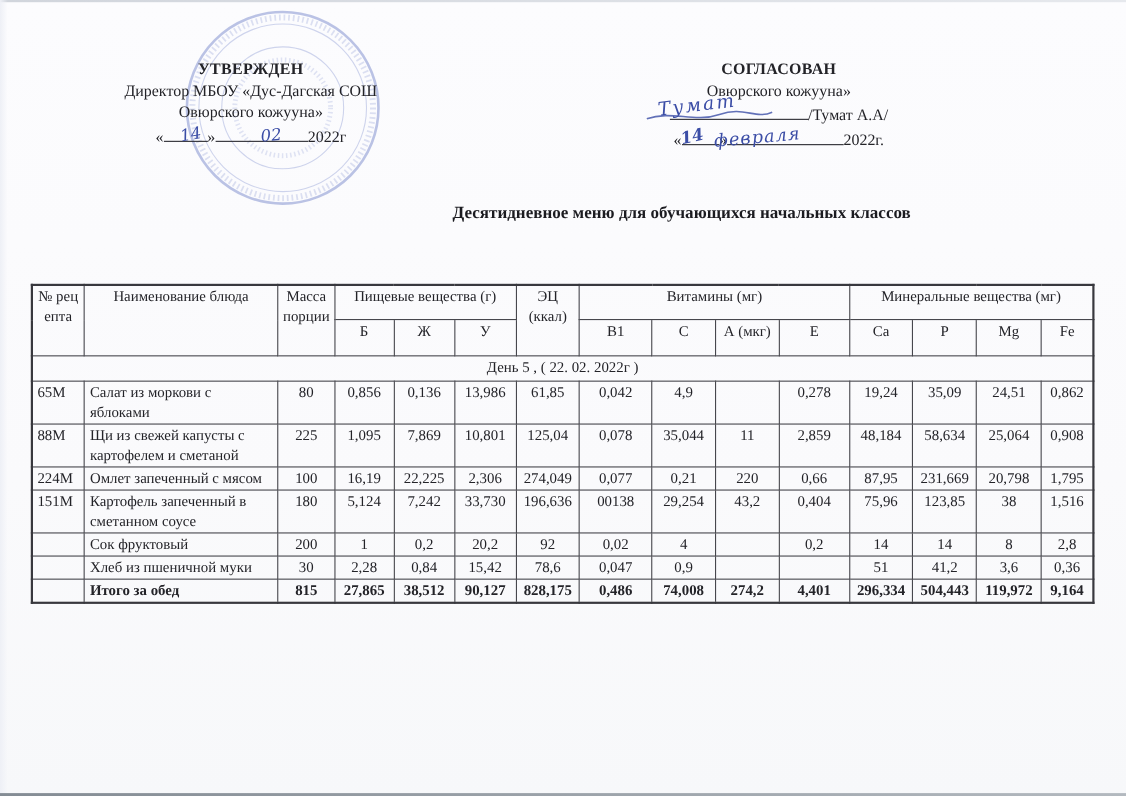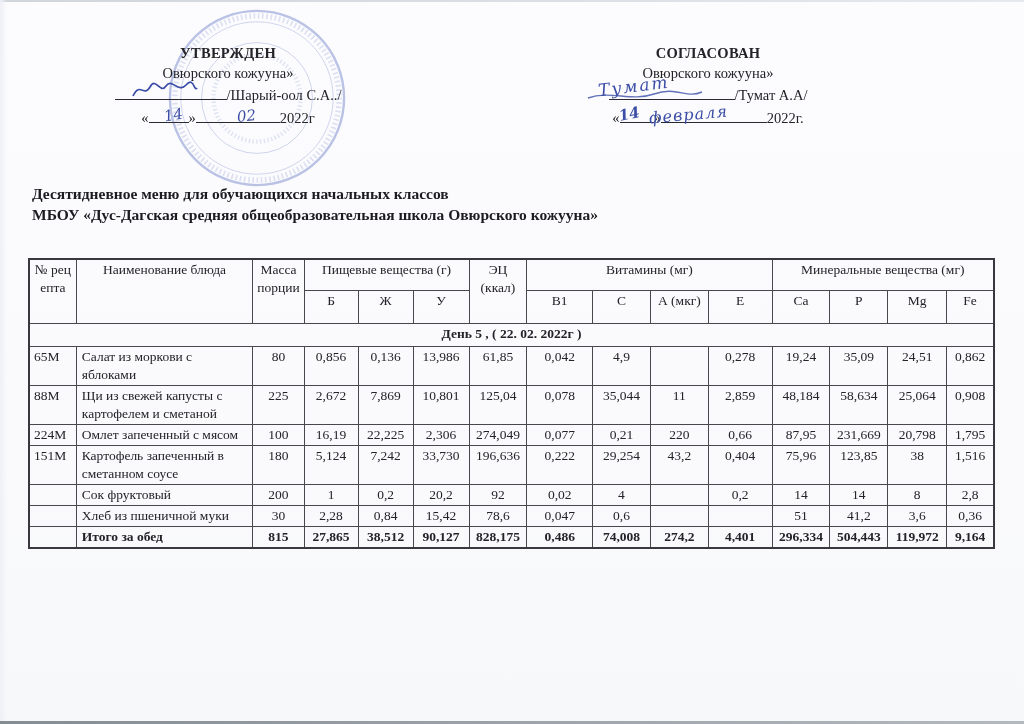--- a/index.html
+++ b/index.html
@@ -7,50 +7,50 @@
     position:relative; width:1024px; height:724px; overflow:hidden;
     background:linear-gradient(180deg,#fcfcfe 0%, #fafafc 60%, #f7f8fa 100%);
     font-family:"Liberation Serif","DejaVu Serif",serif;
     color:#232328;
   }
   .edge-top{position:absolute;top:0;left:0;right:0;height:2px;background:linear-gradient(90deg,#c9ced6,#e2e5ea);opacity:.85;}
   .edge-bottom{position:absolute;bottom:0;left:0;right:0;height:3px;background:linear-gradient(90deg,#848c94,#b3b9bf);}
   .edge-left{position:absolute;top:0;bottom:0;left:0;width:7px;background:linear-gradient(90deg,#eef0f6,rgba(255,255,255,0));}
 
   
-  .appr { position:absolute; top:44px; text-align:center; font-size:14.5px; line-height:19.5px; z-index:2; }
+  .appr { position:absolute; top:54px; text-align:center; font-size:14.5px; line-height:19.5px; z-index:2; }
   .appr-left  { left:52px;  width:352px; }
   .appr-right { left:516px; width:384px; }
   .appr .hdg { font-weight:bold; letter-spacing:.3px; }
   .sig-line, .date-line { position:relative; margin-top:3px; white-space:nowrap; }
   .ul { display:inline-block; border-bottom:1.2px solid #2a2a30; height:12px; vertical-align:baseline; }
   .hand { position:absolute; font-style:italic; font-family:"DejaVu Serif",serif; z-index:3; }
   .hand-sm { font-size:15px; }
   .scribble { position:absolute; z-index:3; }
 
   
   .stamp { position:absolute; left:163px; top:4px; width:188px; height:188px; opacity:.40; z-index:1; }
   .stamp .s1 { fill:none; stroke:currentColor; stroke-width:2.4; }
   .stamp .s2 { fill:none; stroke:currentColor; stroke-width:1; opacity:.7; }
   .stamp .stext  { fill:none; stroke:currentColor; stroke-width:5.5; stroke-dasharray:1.6 2.7; opacity:.5; }
   .stamp .stext2 { fill:none; stroke:currentColor; stroke-width:4.5; stroke-dasharray:1.4 2.4; opacity:.45; }
 
   
-  .doc-title { position:absolute; top:183px; left:0; width:828px; text-align:left;
-    font-weight:bold; font-size:15.5px; line-height:21px; color:#1b1b20; z-index:2;padding-left:32px; }
+  .doc-title { position:absolute; top:183px; left:0; width:828px; text-align:right;
+    font-weight:bold; font-size:15.5px; line-height:21px; color:#1b1b20; z-index:2; }
 
   
   table.menu { position:absolute; left:28px; top:258px; width:967px;
     border-collapse:collapse; table-layout:fixed; border:2px solid #38383e; z-index:2; }
   .menu th, .menu td { border:1px solid #47474d; padding:1px 3px; font-size:13.5px;
     font-weight:normal; line-height:18px; vertical-align:top; text-align:center; color:#232328; }
   .menu thead tr.h1 th { height:28px; }
   .menu thead tr.h2 th { height:30px; }
   .menu th.brk { overflow-wrap:anywhere; word-break:break-all; }
-  .menu td.day { font-weight:bold; height:20px; text-align:center; }
+  .menu td.day { font-weight:normal; height:20px; text-align:center; }
   .menu td.rno  { text-align:left; padding-left:4px; }
   .menu td.dish { text-align:left; padding-left:5px; }
   .menu tr.bold td { font-weight:bold; }
   .menu tbody tr { height:21px; }
 </style>
 </head>
 <body>
 
 <div class="page">
   <div class="edge-top"></div>
@@ -60,27 +60,22 @@
   <svg class="stamp" id="stamp" viewBox="0 0 190 190" style="color: rgb(90, 110, 192);">
     <circle class="s1" cx="95" cy="95" r="88"></circle>
     <circle class="stext" cx="95" cy="95" r="83"></circle>
     <circle class="s2" cx="95" cy="95" r="77"></circle>
     <circle class="s2" cx="95" cy="95" r="56"></circle>
     <circle class="stext2" cx="95" cy="95" r="44"></circle>
   </svg>
 
   <div class="appr appr-left">
     <div class="hdg">УТВЕРЖДЕН</div>
+    <div>Директор МБОУ «Дус-Дагская СОШ</div>
     <div>Овюрского кожууна»</div>
-    <div class="sig-line">
-      <svg class="scribble" style="left:78px; top:-8px;" width="70" height="24" viewBox="0 0 70 24">
-        <path d="M3,18 C10,3 14,20 20,9 S30,17 36,8 S48,16 56,7 64,14 67,10" fill="none" stroke="#3b4da6" stroke-width="1.7"></path>
-      </svg>
-      <span class="ul" style="width:112px;"></span><span>/Шарый-оол С.А../</span>
-    </div>
     <div class="date-line">
       <span class="hand hand-sm" style="left: 112px; top: -3px; transform: rotate(-10deg); color: rgb(59, 77, 166);">14</span>
       <span class="hand hand-sm" style="left: 185px; top: -2px; transform: rotate(-6deg); color: rgb(59, 77, 166);">02</span>
       <span>«</span><span class="ul" style="width:40px;"></span><span>»</span><span class="ul" style="width:84px;"></span><span>2022г</span>
     </div>
   </div>
 
   <div class="appr appr-right">
     <div class="hdg">СОГЛАСОВАН</div>
     <div>Овюрского  кожууна»</div>
@@ -93,21 +88,20 @@
     </div>
     <div class="date-line">
       <span class="hand hand-sm" style="left: 103px; top: -4px; transform: rotate(-12deg); font-weight: bold; color: rgb(59, 77, 166);">14</span>
       <span class="hand" style="left: 133px; top: -4px; font-size: 16px; transform: rotate(-5deg); letter-spacing: 1px; color: rgb(59, 77, 166);">февраля</span>
       <span>«</span><span class="ul" style="width:34px;"></span><span>»</span><span class="ul" style="width:106px;"></span><span>2022г.</span>
     </div>
   </div>
 
   <div class="doc-title">
     <div>Десятидневное меню для обучающихся начальных классов</div>
-    <div>МБОУ «Дус-Дагская средняя общеобразовательная школа Овюрского кожууна»</div>
   </div>
 
   <table class="menu">
     <colgroup id="menu-cols">
         <col style="width: 4.9%;">
         <col style="width: 18.3%;">
         <col style="width: 5.3%;">
         <col style="width: 5.6%;">
         <col style="width: 5.7%;">
         <col style="width: 5.8%;">
@@ -163,21 +157,21 @@
           <td>0,278</td>
           <td>19,24</td>
           <td>35,09</td>
           <td>24,51</td>
           <td>0,862</td>
         </tr>
         <tr>
           <td class="rno">88М</td>
           <td class="dish">Щи из свежей капусты с картофелем и сметаной</td>
           <td>225</td>
-          <td>2,672</td>
+          <td>1,095</td>
           <td>7,869</td>
           <td>10,801</td>
           <td>125,04</td>
           <td>0,078</td>
           <td>35,044</td>
           <td>11</td>
           <td>2,859</td>
           <td>48,184</td>
           <td>58,634</td>
           <td>25,064</td>
@@ -201,21 +195,21 @@
           <td>1,795</td>
         </tr>
         <tr>
           <td class="rno">151М</td>
           <td class="dish">Картофель запеченный в сметанном соусе</td>
           <td>180</td>
           <td>5,124</td>
           <td>7,242</td>
           <td>33,730</td>
           <td>196,636</td>
-          <td>0,222</td>
+          <td>00138</td>
           <td>29,254</td>
           <td>43,2</td>
           <td>0,404</td>
           <td>75,96</td>
           <td>123,85</td>
           <td>38</td>
           <td>1,516</td>
         </tr>
         <tr>
           <td class="rno"></td>
@@ -236,21 +230,21 @@
         </tr>
         <tr>
           <td class="rno"></td>
           <td class="dish">Хлеб из пшеничной муки</td>
           <td>30</td>
           <td>2,28</td>
           <td>0,84</td>
           <td>15,42</td>
           <td>78,6</td>
           <td>0,047</td>
-          <td>0,6</td>
+          <td>0,9</td>
           <td></td>
           <td></td>
           <td>51</td>
           <td>41,2</td>
           <td>3,6</td>
           <td>0,36</td>
         </tr>
         <tr class="bold">
           <td class="rno"></td>
           <td class="dish">Итого за обед</td>

